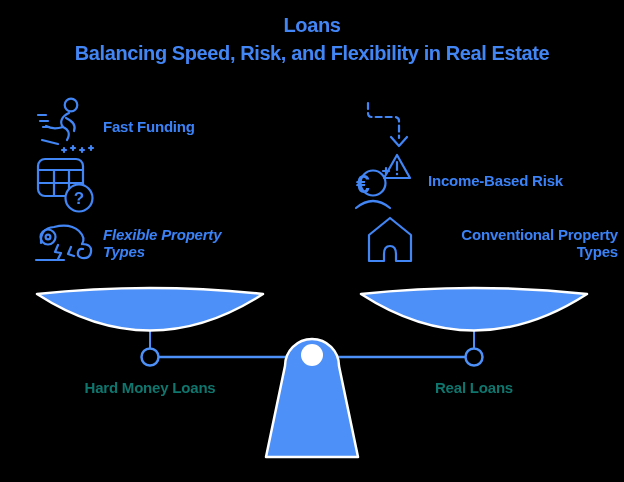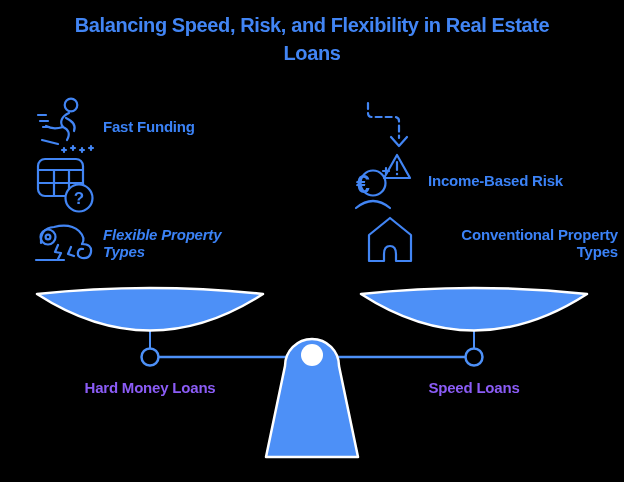--- a/index.html
+++ b/index.html
@@ -22,33 +22,33 @@
   .item-label{
     position:absolute;color:#3b82f6;font-weight:bold;
     font-size:15px;line-height:17px;letter-spacing:-0.2px;width:190px;
   }
   .item-label .ln{display:block;}
   .left-label{left:103px;}
   .right-label{left:428px;}
   .scale-svg{position:absolute;left:0;top:282px;width:624px;height:200px;}
   .pan-label{
     position:absolute;top:379px;width:200px;text-align:center;
-    color:#8b5cf6;font-weight:bold;font-size:15px;letter-spacing:-0.2px;
+    color:#0f766e;font-weight:bold;font-size:15px;letter-spacing:-0.2px;
   }
   .pan-label.left{left:50px;}
   .pan-label.right{left:374px;}
 </style>
 </head>
 <body>
 
 <div class="stage">
 
   <div class="title">
+    <span class="ln">Loans</span>
     <span class="ln">Balancing Speed, Risk, and Flexibility in Real Estate</span>
-    <span class="ln">Loans</span>
   </div>
 
   <div class="icon-box" style="left:36px;top:96px;">
     <svg width="62" height="62" viewBox="0 0 62 62">
       <path d="M2,19 h8 M4,25 h8 M7,31 h6"></path>
       <circle cx="35" cy="9" r="6.3"></circle>
       <path d="M33,17 C26,20 23,26 27,31"></path>
       <path d="M30,22 Q41,27 38,35"></path>
       <path d="M27,31 Q36,35 31,44"></path>
       <path d="M27,31 Q17,34 10,30"></path>
@@ -133,15 +133,15 @@
     <path d="M361,12 Q474,0 587,12 Q474,85 361,12 Z" fill="#4D90F7" stroke="#FFFFFF" stroke-width="2.5" stroke-linejoin="round"></path>
 
     <path d="M266,175 L285,84 A27,27 0 0 1 339,84 L358,175 Z" fill="#4D90F7" stroke="#FFFFFF" stroke-width="2.5" stroke-linejoin="round"></path>
     <circle cx="312" cy="73" r="11" fill="#FFFFFF"></circle>
 
     <circle cx="150" cy="75" r="8.5" fill="#000000" stroke="#4D90F7" stroke-width="2.5"></circle>
     <circle cx="474" cy="75" r="8.5" fill="#000000" stroke="#4D90F7" stroke-width="2.5"></circle>
   </svg>
 
   <div class="pan-label left">Hard Money Loans</div>
-  <div class="pan-label right">Speed Loans</div>
+  <div class="pan-label right">Real Loans</div>
 
 </div>
 
 </body></html>

